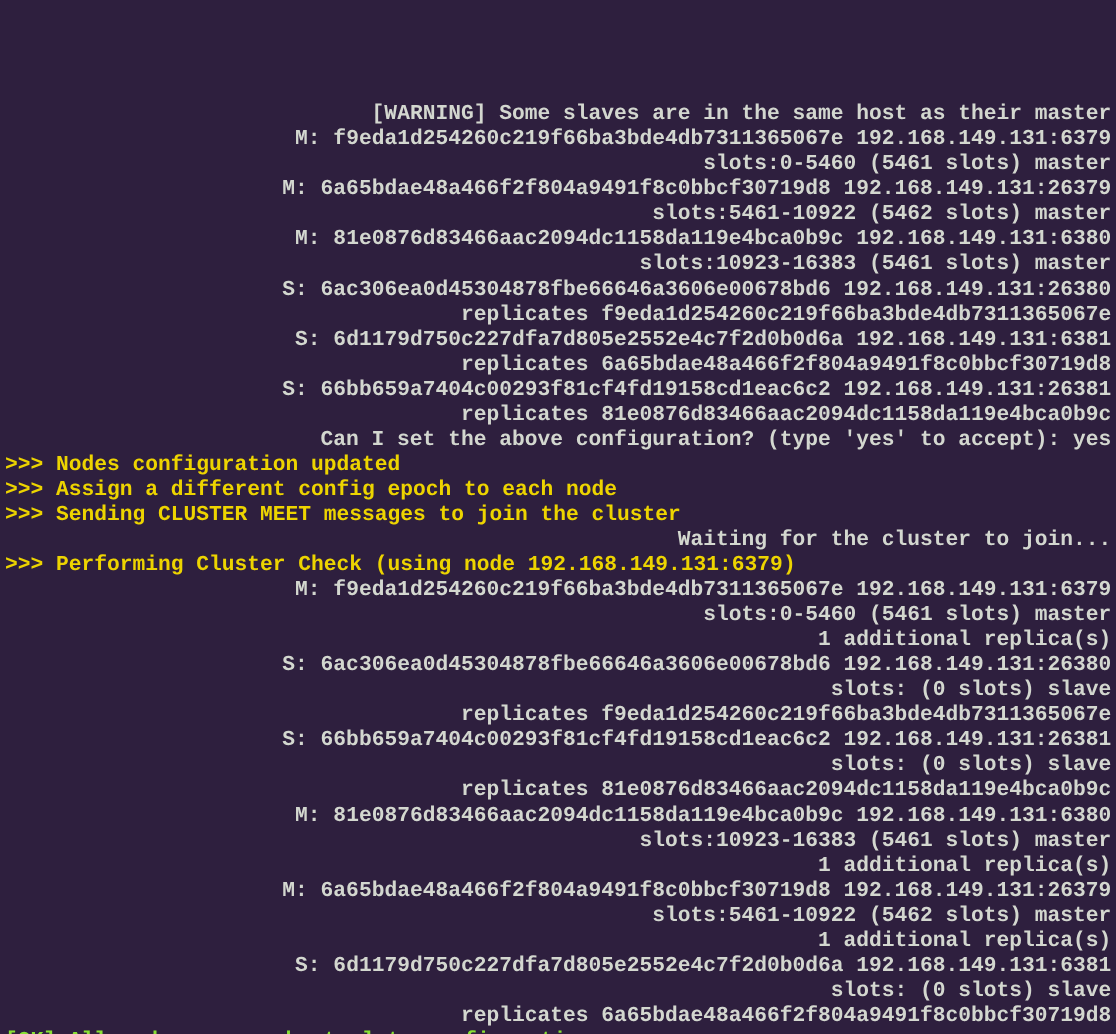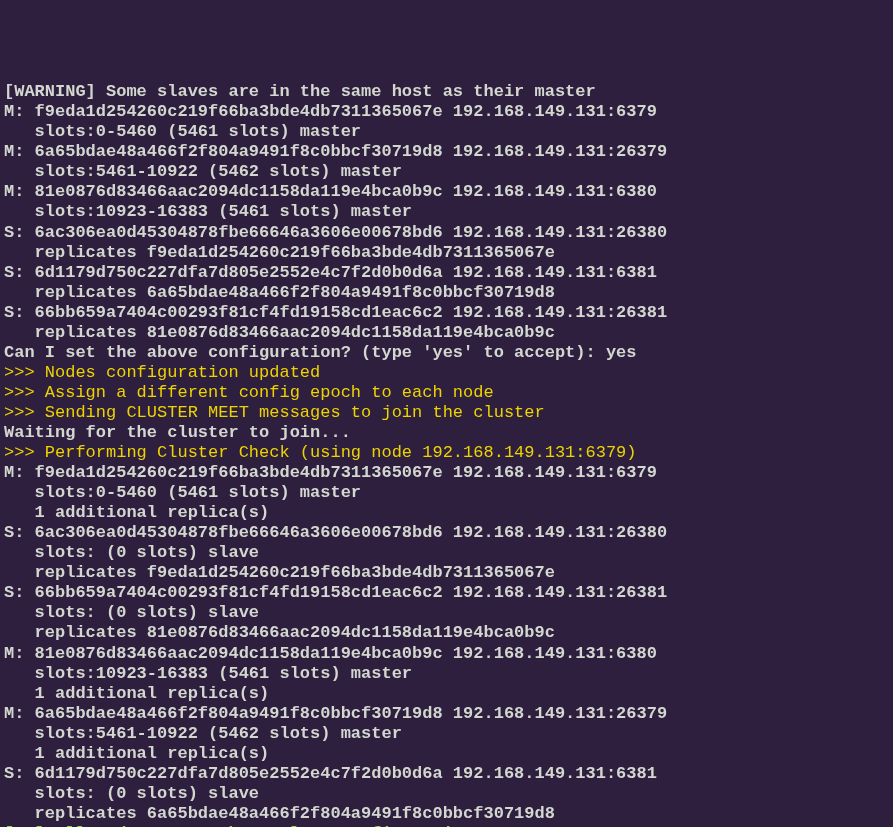--- a/index.html
+++ b/index.html
@@ -18,27 +18,28 @@
       font-weight: bold;
     }
     .terminal {
       padding: 2px 4px;
     }
     .line {
       display: block;
     }
     .yellow-bold {
       color: #edd400;
-      font-weight: normal;
+      font-weight: bold;
     }
     .green {
       color: #8ae234;
     }
     .normal {
       color: #d3d7cf;
+      text-align: right;
     }
   </style>
 </head>
 <body>
 
 
 
 <div class="terminal" id="terminal-container"><span class="line normal">[WARNING] Some slaves are in the same host as their master</span><span class="line normal">M: f9eda1d254260c219f66ba3bde4db7311365067e 192.168.149.131:6379</span><span class="line normal">   slots:0-5460 (5461 slots) master</span><span class="line normal">M: 6a65bdae48a466f2f804a9491f8c0bbcf30719d8 192.168.149.131:26379</span><span class="line normal">   slots:5461-10922 (5462 slots) master</span><span class="line normal">M: 81e0876d83466aac2094dc1158da119e4bca0b9c 192.168.149.131:6380</span><span class="line normal">   slots:10923-16383 (5461 slots) master</span><span class="line normal">S: 6ac306ea0d45304878fbe66646a3606e00678bd6 192.168.149.131:26380</span><span class="line normal">   replicates f9eda1d254260c219f66ba3bde4db7311365067e</span><span class="line normal">S: 6d1179d750c227dfa7d805e2552e4c7f2d0b0d6a 192.168.149.131:6381</span><span class="line normal">   replicates 6a65bdae48a466f2f804a9491f8c0bbcf30719d8</span><span class="line normal">S: 66bb659a7404c00293f81cf4fd19158cd1eac6c2 192.168.149.131:26381</span><span class="line normal">   replicates 81e0876d83466aac2094dc1158da119e4bca0b9c</span><span class="line normal">Can I set the above configuration? (type 'yes' to accept): yes</span><span class="line yellow-bold">&gt;&gt;&gt; Nodes configuration updated</span><span class="line yellow-bold">&gt;&gt;&gt; Assign a different config epoch to each node</span><span class="line yellow-bold">&gt;&gt;&gt; Sending CLUSTER MEET messages to join the cluster</span><span class="line normal">Waiting for the cluster to join...</span><span class="line yellow-bold">&gt;&gt;&gt; Performing Cluster Check (using node 192.168.149.131:6379)</span><span class="line normal">M: f9eda1d254260c219f66ba3bde4db7311365067e 192.168.149.131:6379</span><span class="line normal">   slots:0-5460 (5461 slots) master</span><span class="line normal">   1 additional replica(s)</span><span class="line normal">S: 6ac306ea0d45304878fbe66646a3606e00678bd6 192.168.149.131:26380</span><span class="line normal">   slots: (0 slots) slave</span><span class="line normal">   replicates f9eda1d254260c219f66ba3bde4db7311365067e</span><span class="line normal">S: 66bb659a7404c00293f81cf4fd19158cd1eac6c2 192.168.149.131:26381</span><span class="line normal">   slots: (0 slots) slave</span><span class="line normal">   replicates 81e0876d83466aac2094dc1158da119e4bca0b9c</span><span class="line normal">M: 81e0876d83466aac2094dc1158da119e4bca0b9c 192.168.149.131:6380</span><span class="line normal">   slots:10923-16383 (5461 slots) master</span><span class="line normal">   1 additional replica(s)</span><span class="line normal">M: 6a65bdae48a466f2f804a9491f8c0bbcf30719d8 192.168.149.131:26379</span><span class="line normal">   slots:5461-10922 (5462 slots) master</span><span class="line normal">   1 additional replica(s)</span><span class="line normal">S: 6d1179d750c227dfa7d805e2552e4c7f2d0b0d6a 192.168.149.131:6381</span><span class="line normal">   slots: (0 slots) slave</span><span class="line normal">   replicates 6a65bdae48a466f2f804a9491f8c0bbcf30719d8</span><span class="line green">[OK] All nodes agree about slots configuration.</span></div>
 
 

